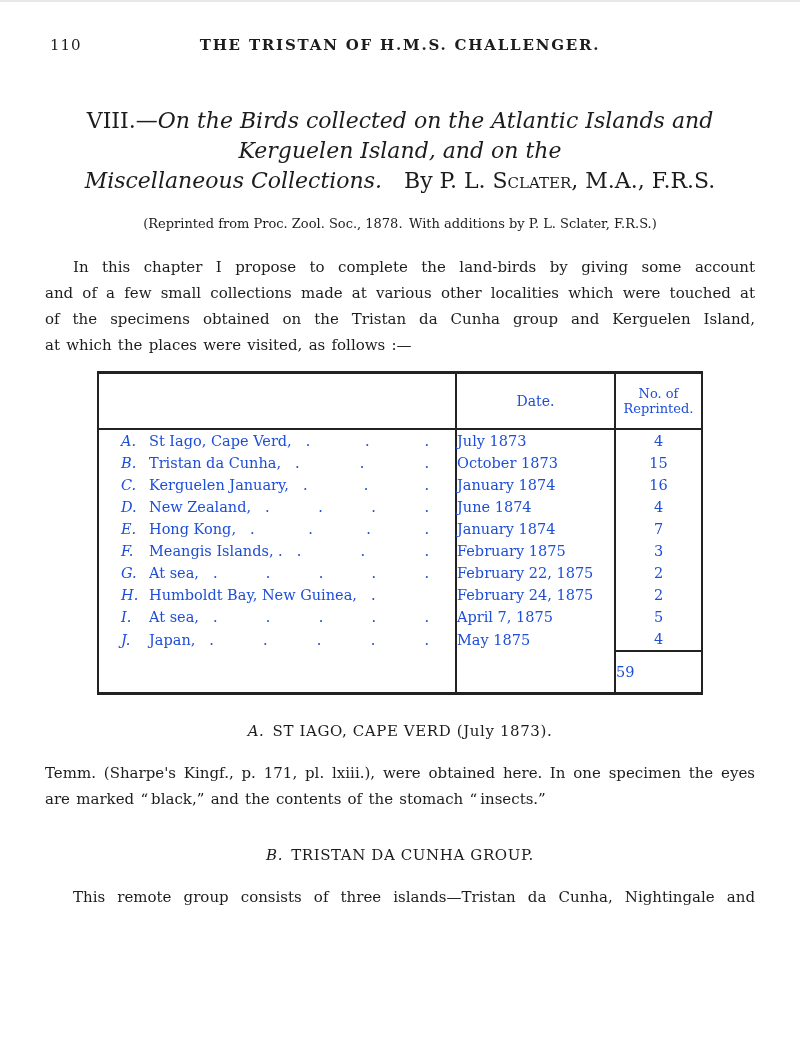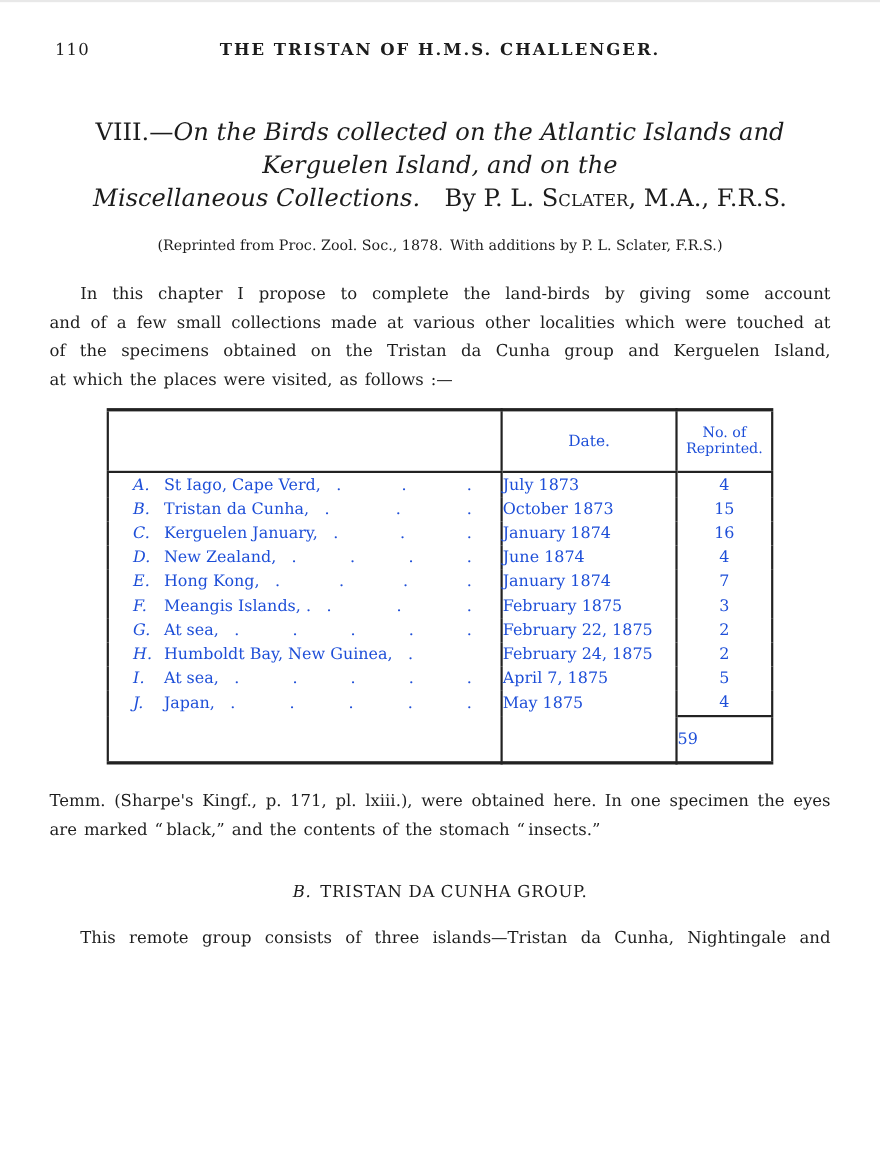--- a/index.html
+++ b/index.html
@@ -206,20 +206,23 @@
             <td class="col-count count-cell">4</td>
           </tr>
           <tr class="total-row">
           <td></td>
           <td class="col-date"></td>
           <td class="col-count total-cell">59</td>
         </tr>
       </tbody>
     </table>
 
+    <div class="section-heading center-lines">
+        <div class="jline"><span class="i">A.</span><span> ST IAGO, CAPE VERD (July 1873).</span></div>
+      </div>
 
     <div class="body-para">
         <div class="jline"><span>Temm. (Sharpe's Kingf., p. 171, pl. lxiii.), were obtained here. In one specimen the eyes</span></div>
         <div class="jline last"><span>are marked “ black,” and the contents of the stomach “ insects.”</span></div>
       </div>
 
     <div class="section-heading section-heading-b center-lines">
         <div class="jline"><span class="i">B.</span><span> TRISTAN DA CUNHA GROUP.</span></div>
       </div>
 

